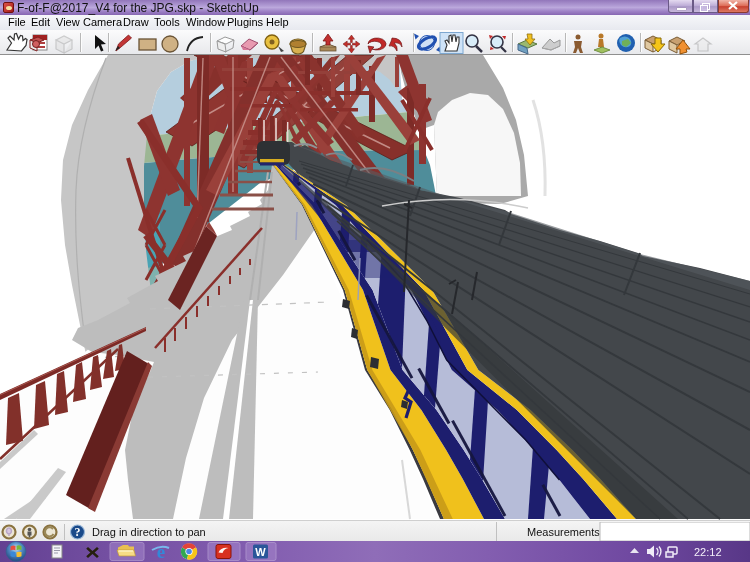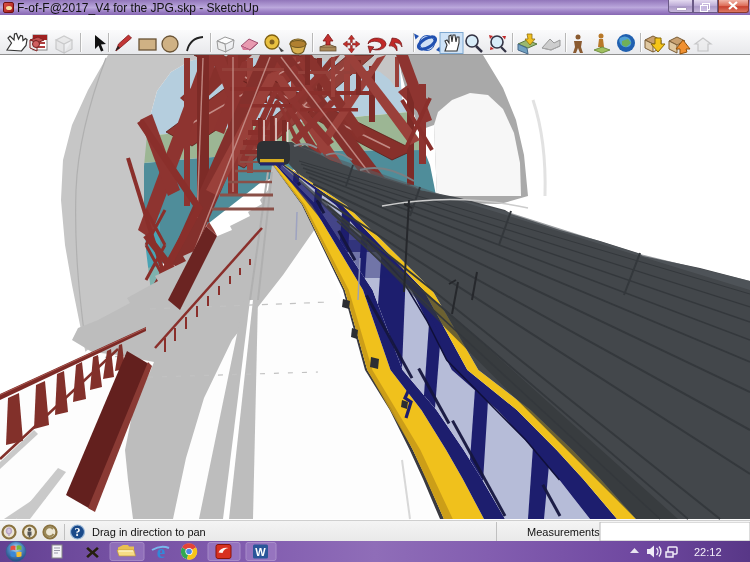--- a/index.html
+++ b/index.html
@@ -32,20 +32,31 @@
     <div class="wb">
           <i style="position:absolute;left:8px;top:3px;width:6px;height:5px;border:1px solid #fff;"></i>
           <i style="position:absolute;left:6px;top:5px;width:6px;height:5px;border:1px solid #fff;background:rgba(200,185,225,0.9);"></i>
         </div>
     <div class="wb cl">
           <svg width="29" height="12" style="position:absolute;left:0;top:0">
             <path d="M10 2 L18 9 M18 2 L10 9" stroke="#fff" stroke-width="2.2"></path>
           </svg>
         </div>
   </div>
+</div>
+<div id="menubar">
+  <span style="left:8px">File</span>
+      <span style="left:31px">Edit</span>
+      <span style="left:56px">View</span>
+  <span style="left:83px">Camera</span>
+      <span style="left:123px">Draw</span>
+      <span style="left:154px">Tools</span>
+  <span style="left:186px">Window</span>
+      <span style="left:227px">Plugins</span>
+      <span style="left:266px">Help</span>
 </div>
 <div id="toolbar"><svg width="750" height="25" viewBox="0 30 750 25">
 <defs>
 <g id="sep">
             <rect x="0" y="33" width="1" height="19" fill="#b8b8b8"></rect>
             <rect x="1" y="33" width="1" height="19" fill="#fdfdfd"></rect>
           </g>
 </defs>
 
 <path d="M7 50 l4.5 -7 -3.5 -5 2 -2 4 4 0.5 -6 2 -0.5 2 5.5 2 -3.5 2 0.5 0.5 4.5 2.5 -2 1.5 1 -1 6 -4.5 5.5 z" fill="#fff" stroke="#333" stroke-width="1.2"></path>

